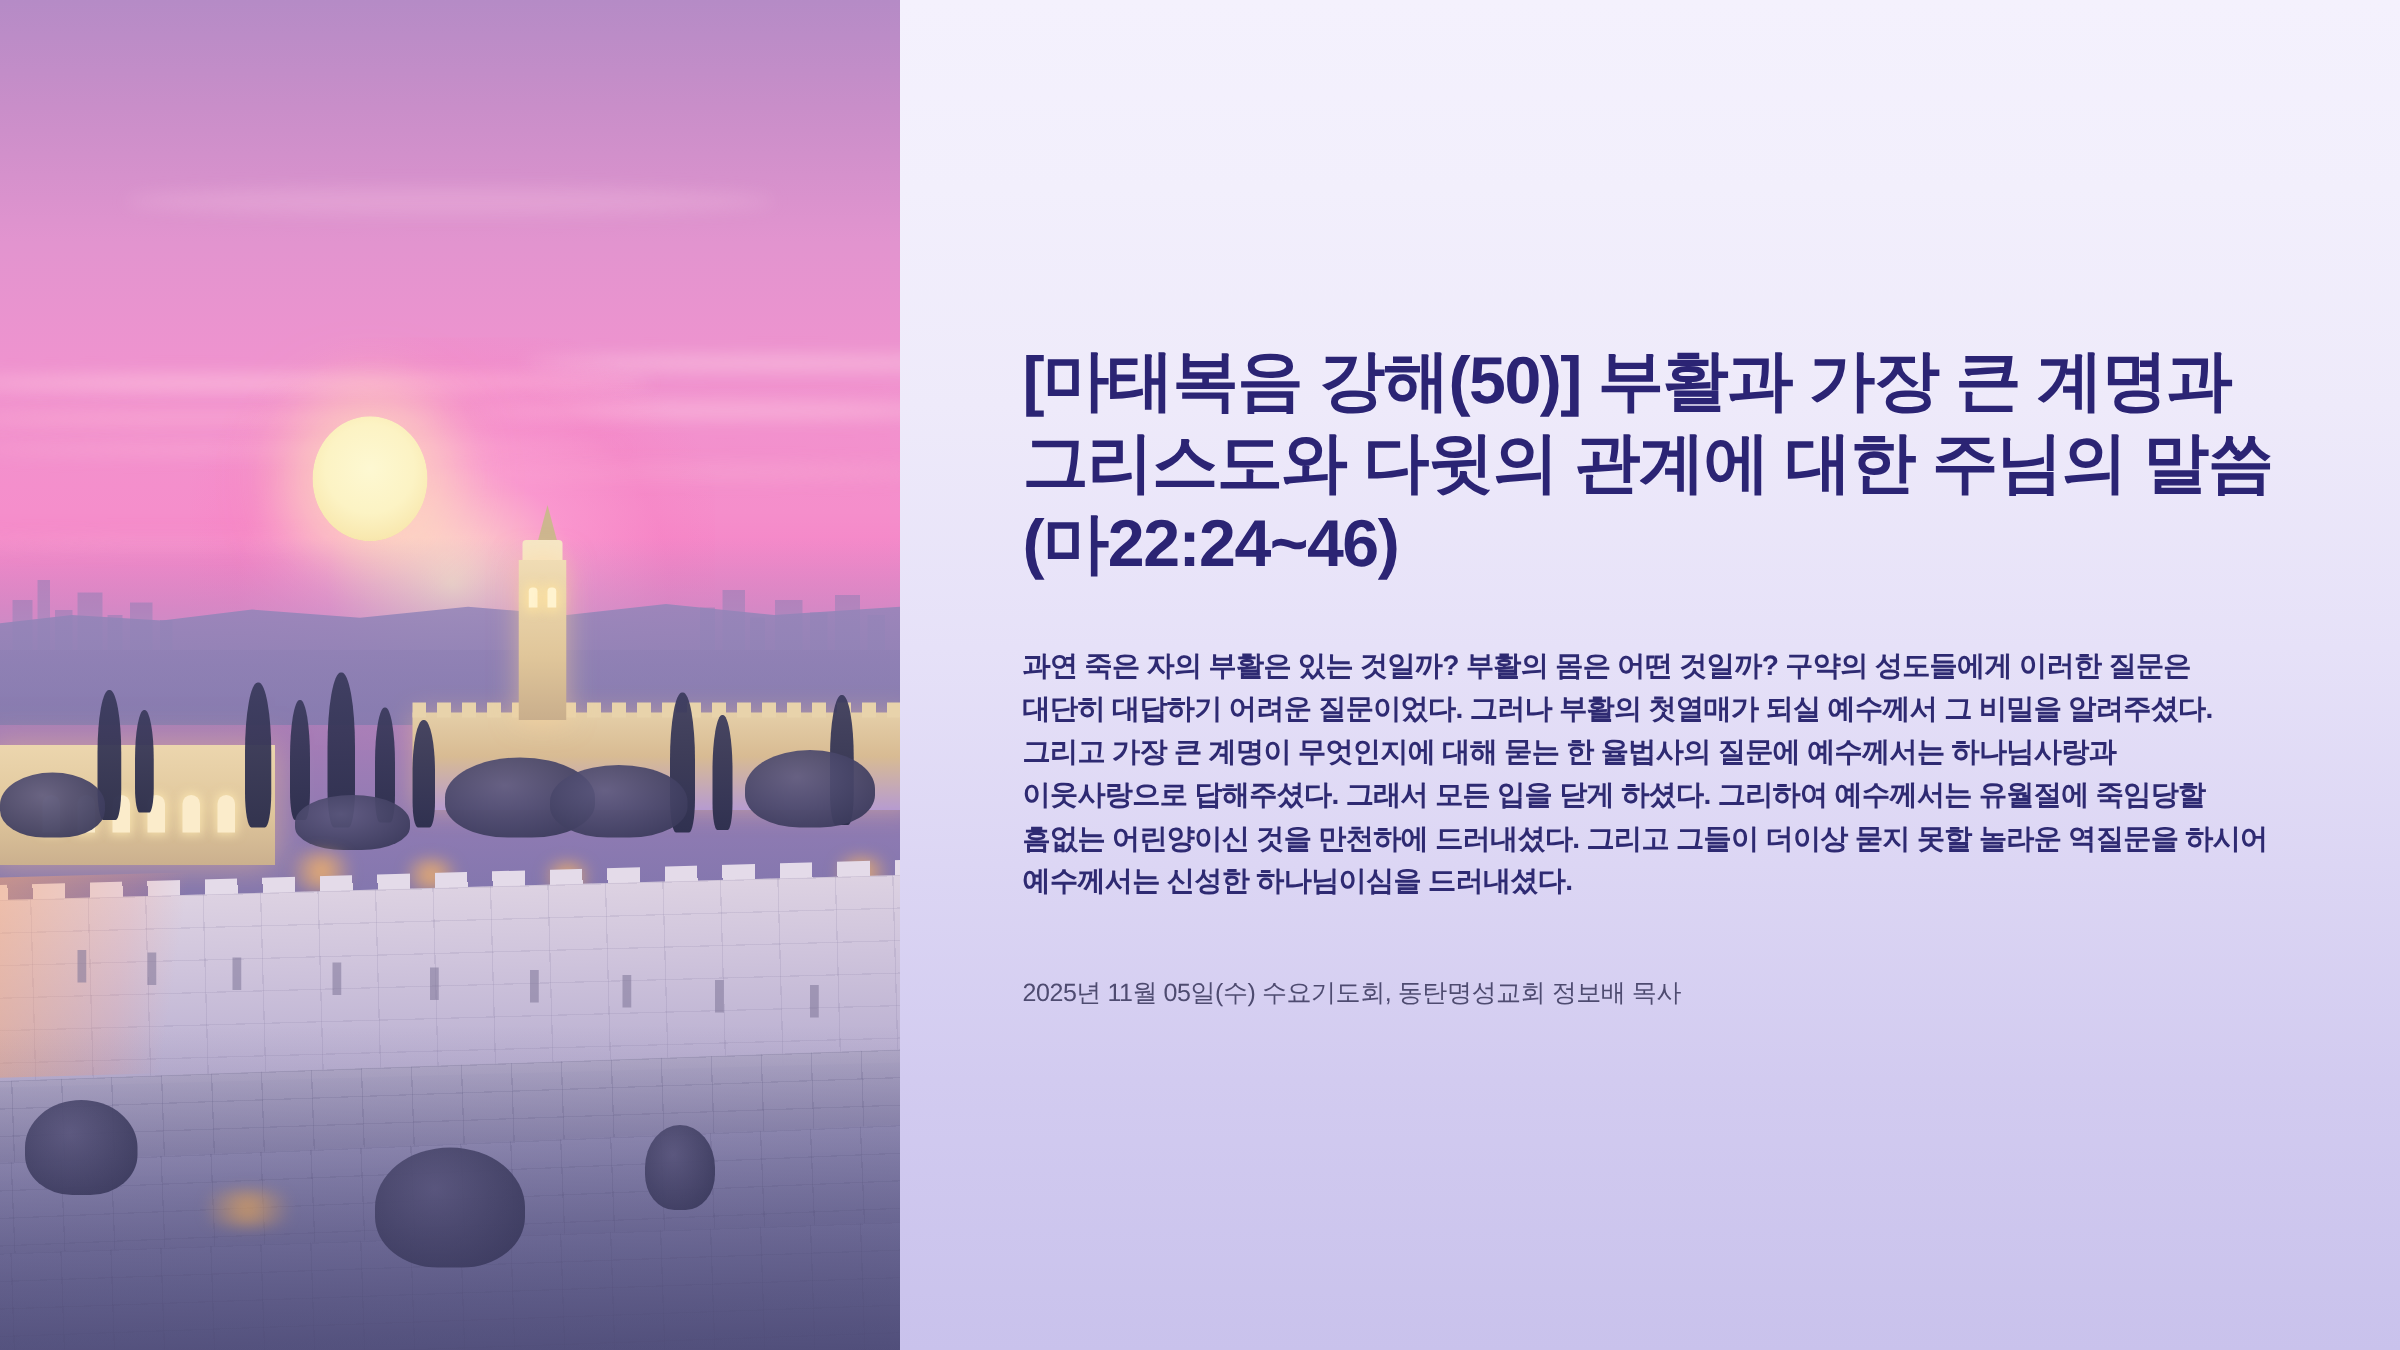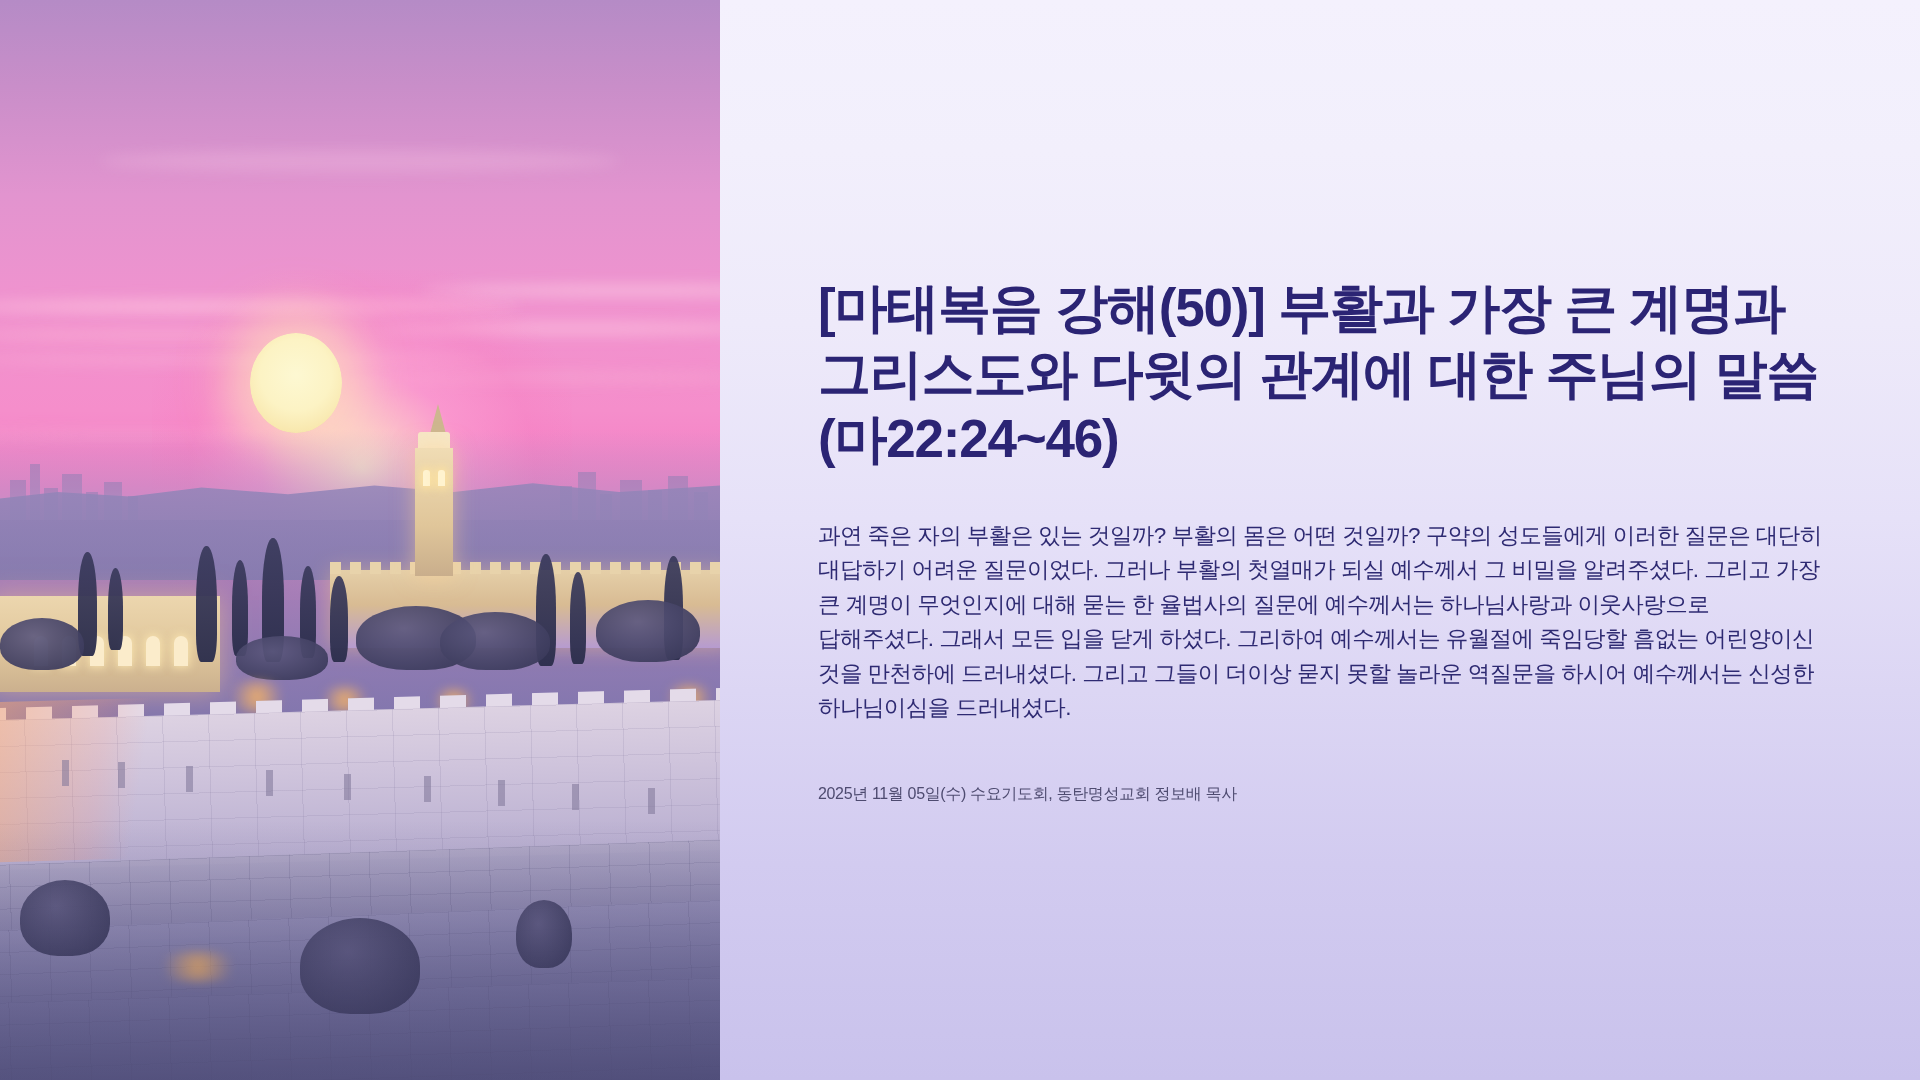--- a/index.html
+++ b/index.html
@@ -180,26 +180,26 @@
     padding:0 96px 0 98px;
   }
 
   .title {
     font-size:53px; font-weight:bold; line-height:1.23;
     color:#2b2474; letter-spacing:-1.2px;
     word-break:keep-all; max-width:1010px;
     margin-bottom:32px;
   }
   .summary {
-    font-size:22.5px; font-weight:normal; line-height:1.53;
+    font-size:22.5px; font-weight:bold; line-height:1.53;
     color:#2e2a72; letter-spacing:-.55px;
     word-break:keep-all; max-width:1010px;margin-top:16px;
   }
   .footer {
-    margin-top:58px; font-size:16px; font-weight:normal;
+    margin-top:58px; font-size:20px; font-weight:normal;
     color:#4e4b70; letter-spacing:-.35px;
   }
 </style>
 </head>
 <body>
 
 <div class="slide">
 
   <div class="photo">
     <div class="sky"></div>

